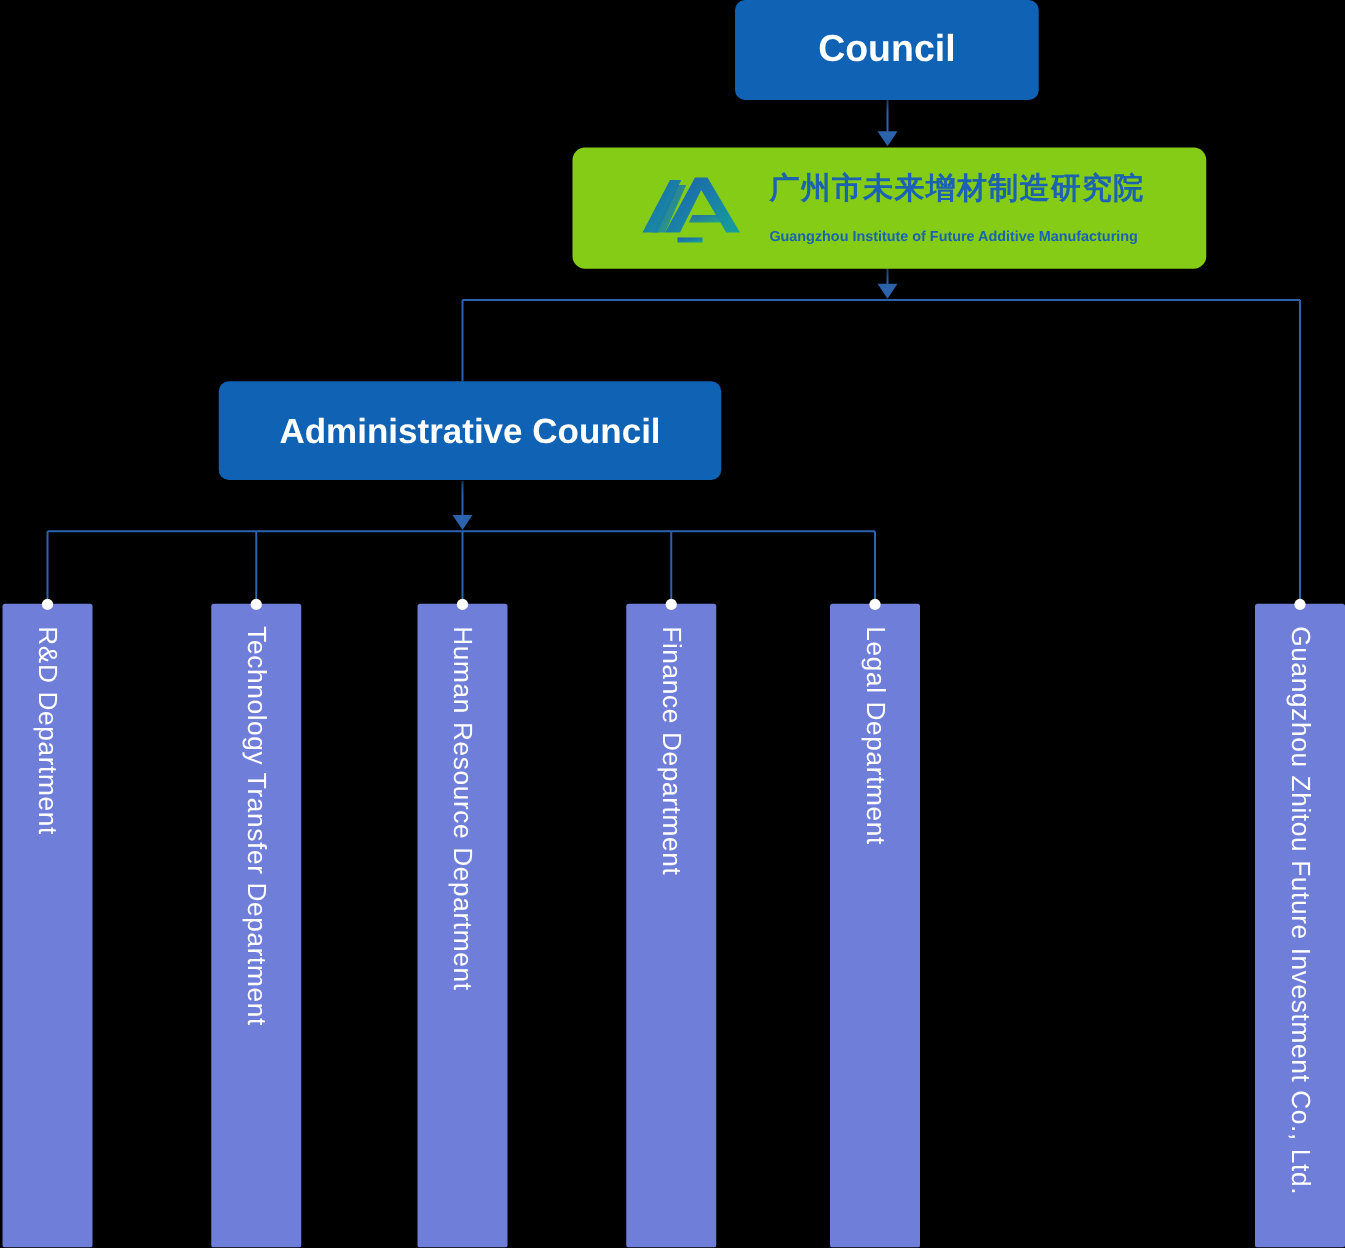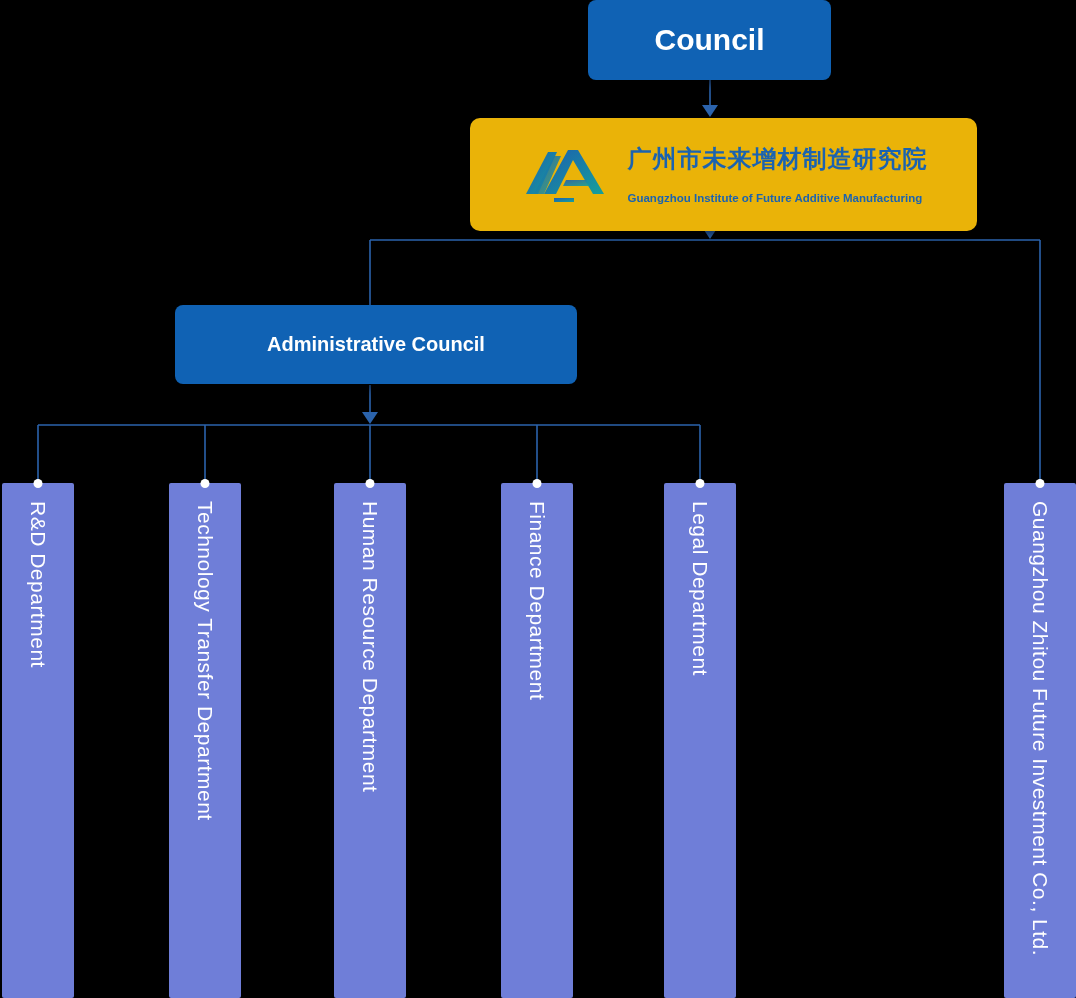--- a/index.html
+++ b/index.html
@@ -22,25 +22,25 @@
 
   .node{
     position:absolute;
     background:var(--node-fill);
     color:var(--text-on-node);
     display:flex;align-items:center;justify-content:center;
     border-radius:8px;
     box-shadow:0 4px 8px rgba(0,0,0,0.55);
   }
   .council{left:588px;top:0;width:243px;height:80px;font-size:30px;font-weight:bold;}
-  .admin{left:175px;top:305px;width:402px;height:79px;font-size:20px;font-weight:bold;}
+  .admin{left:175px;top:305px;width:402px;height:79px;font-size:28px;font-weight:bold;}
 
   .institute{
-    position:absolute;left:470px;top:118px;width:507px;height:113px;
-    background:#eab308;border-radius:10px;
+    position:absolute;left:458px;top:118px;width:507px;height:97px;
+    background:#84cc16;border-radius:10px;
     display:flex;align-items:center;justify-content:center;gap:12px;
     box-shadow:0 4px 9px rgba(0,0,0,0.5);
   }
   .institute .logo{width:96px;height:62px;flex:0 0 auto;display:block;}
   .institute-text{display:flex;flex-direction:column;align-items:flex-start;line-height:1.25;}
   .institute-text .zh{color:var(--logo-blue);font-size:24px;font-weight:bold;letter-spacing:1px;}
   .institute-text .en{color:var(--logo-blue);font-size:11.5px;font-weight:bold;margin-top:17px;}
 
   .bar{
     position:absolute;top:483px;width:72px;height:515px;

